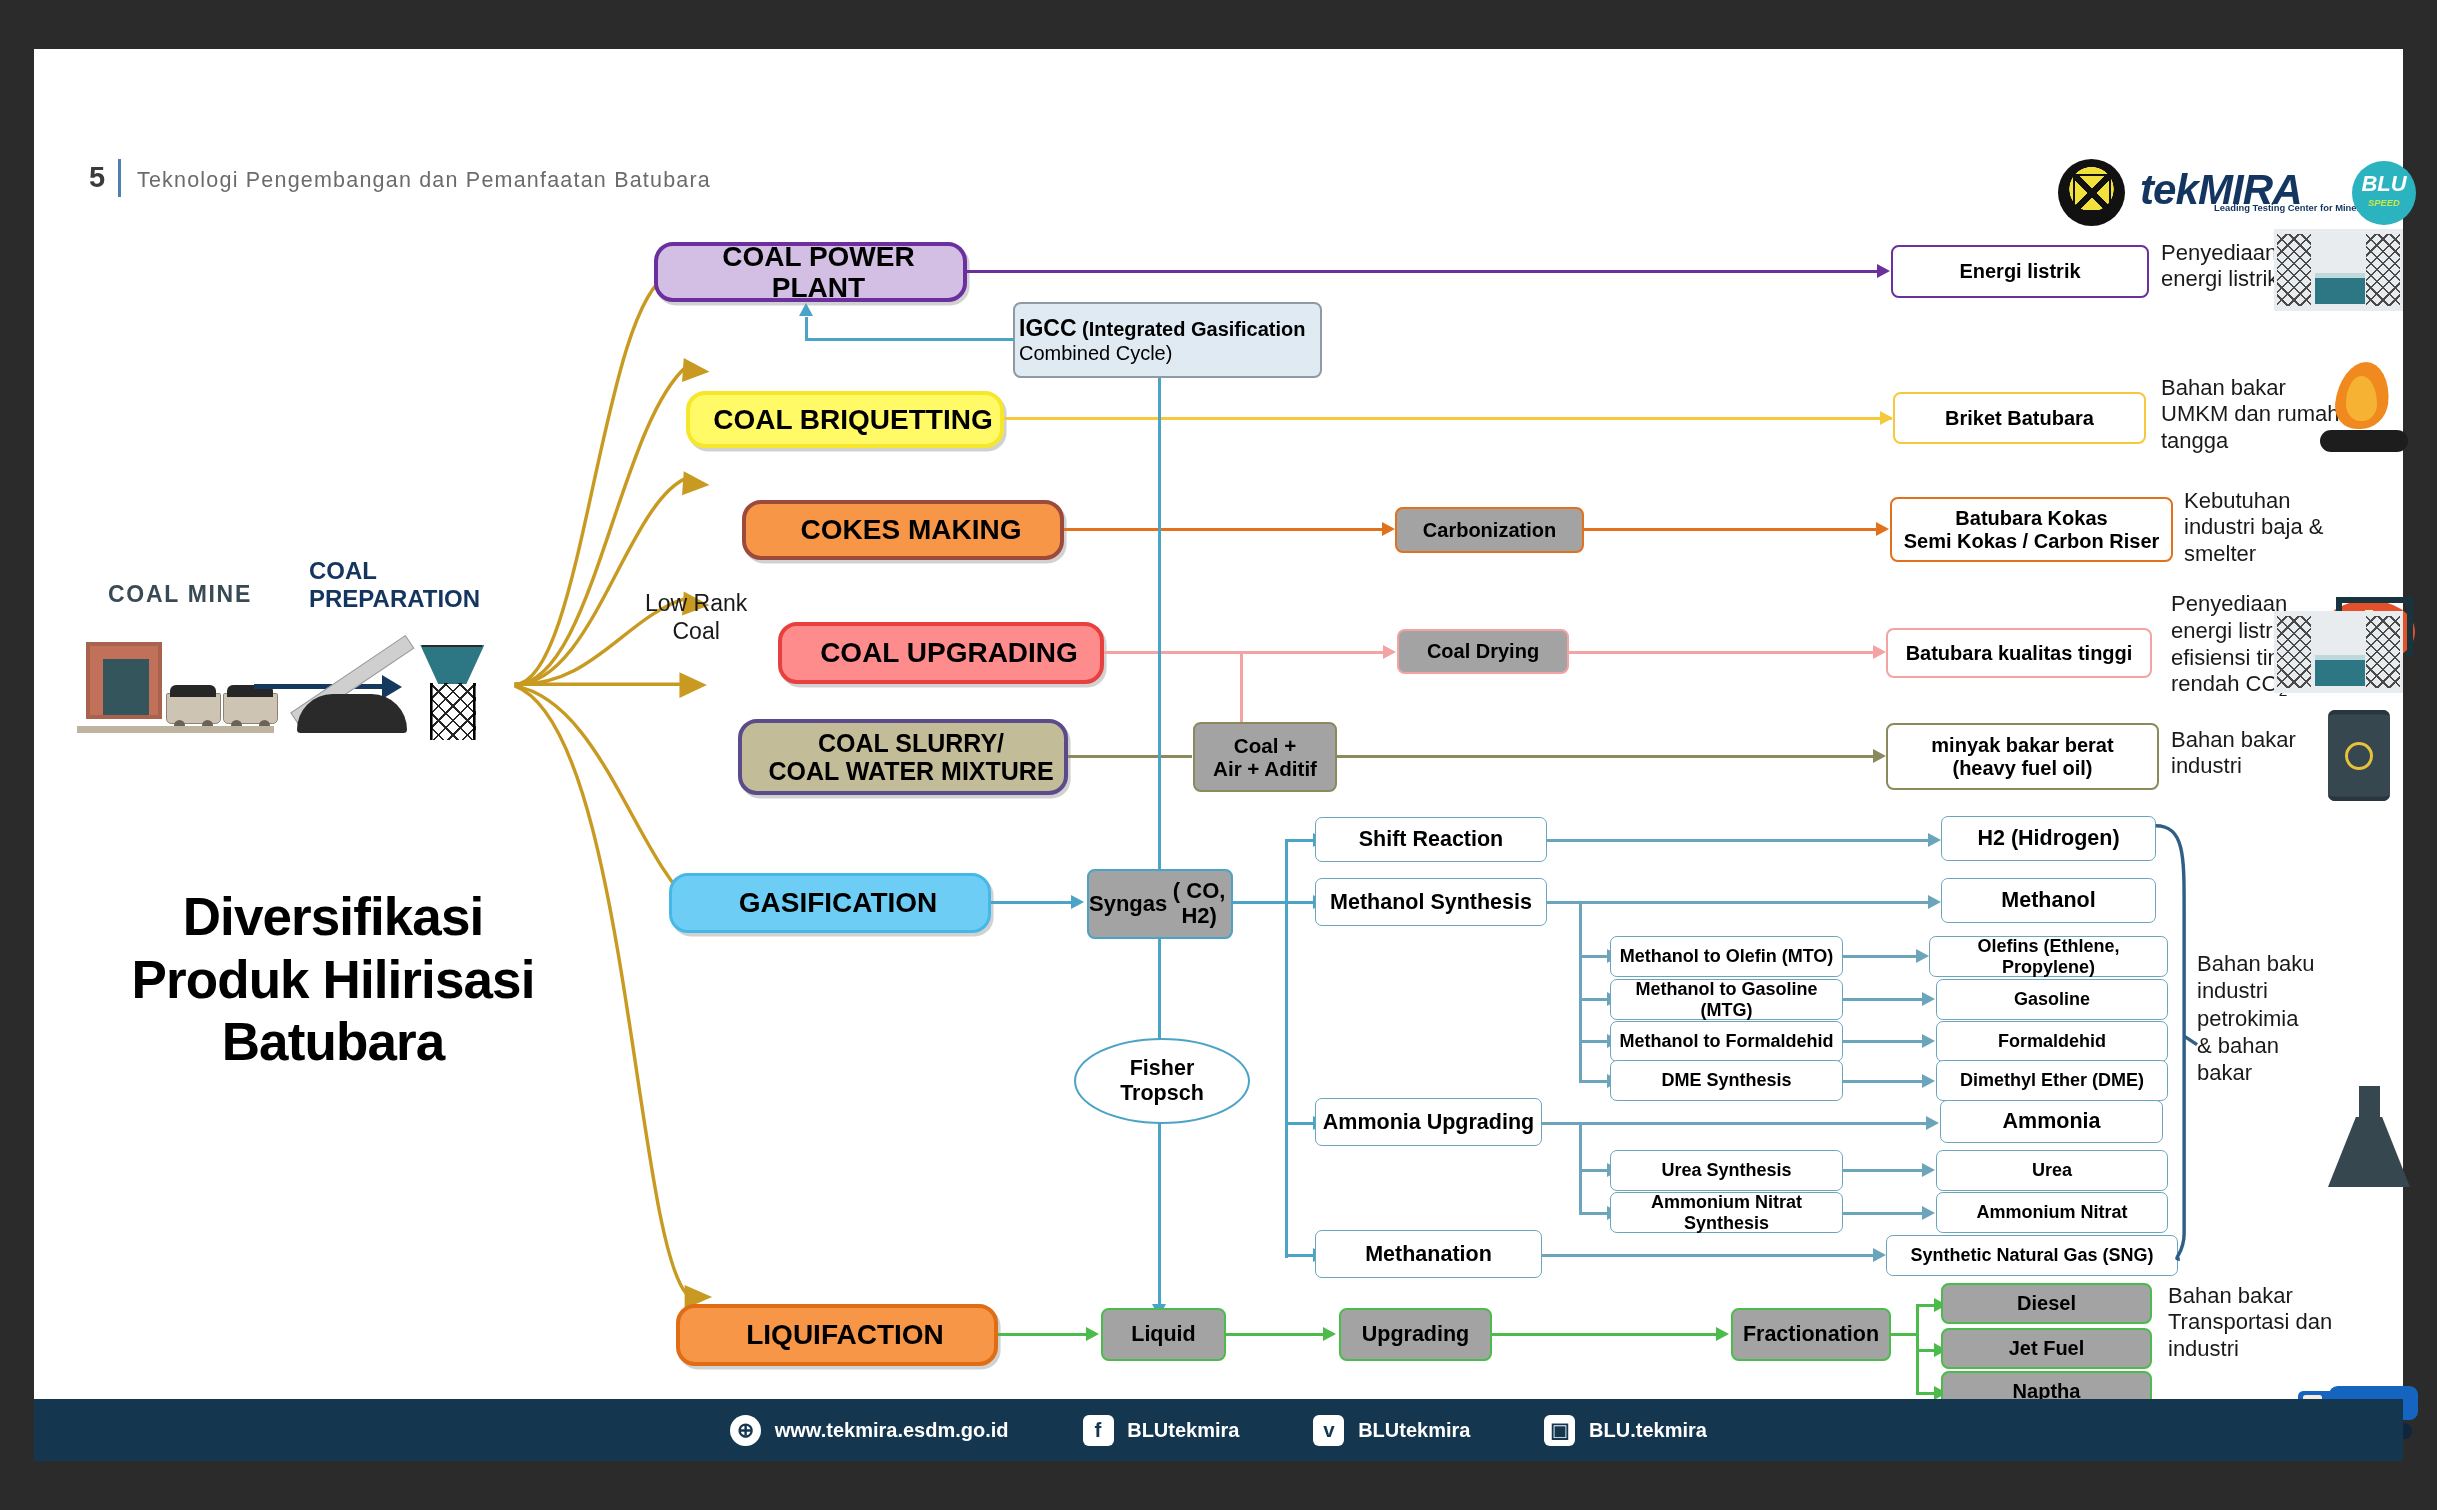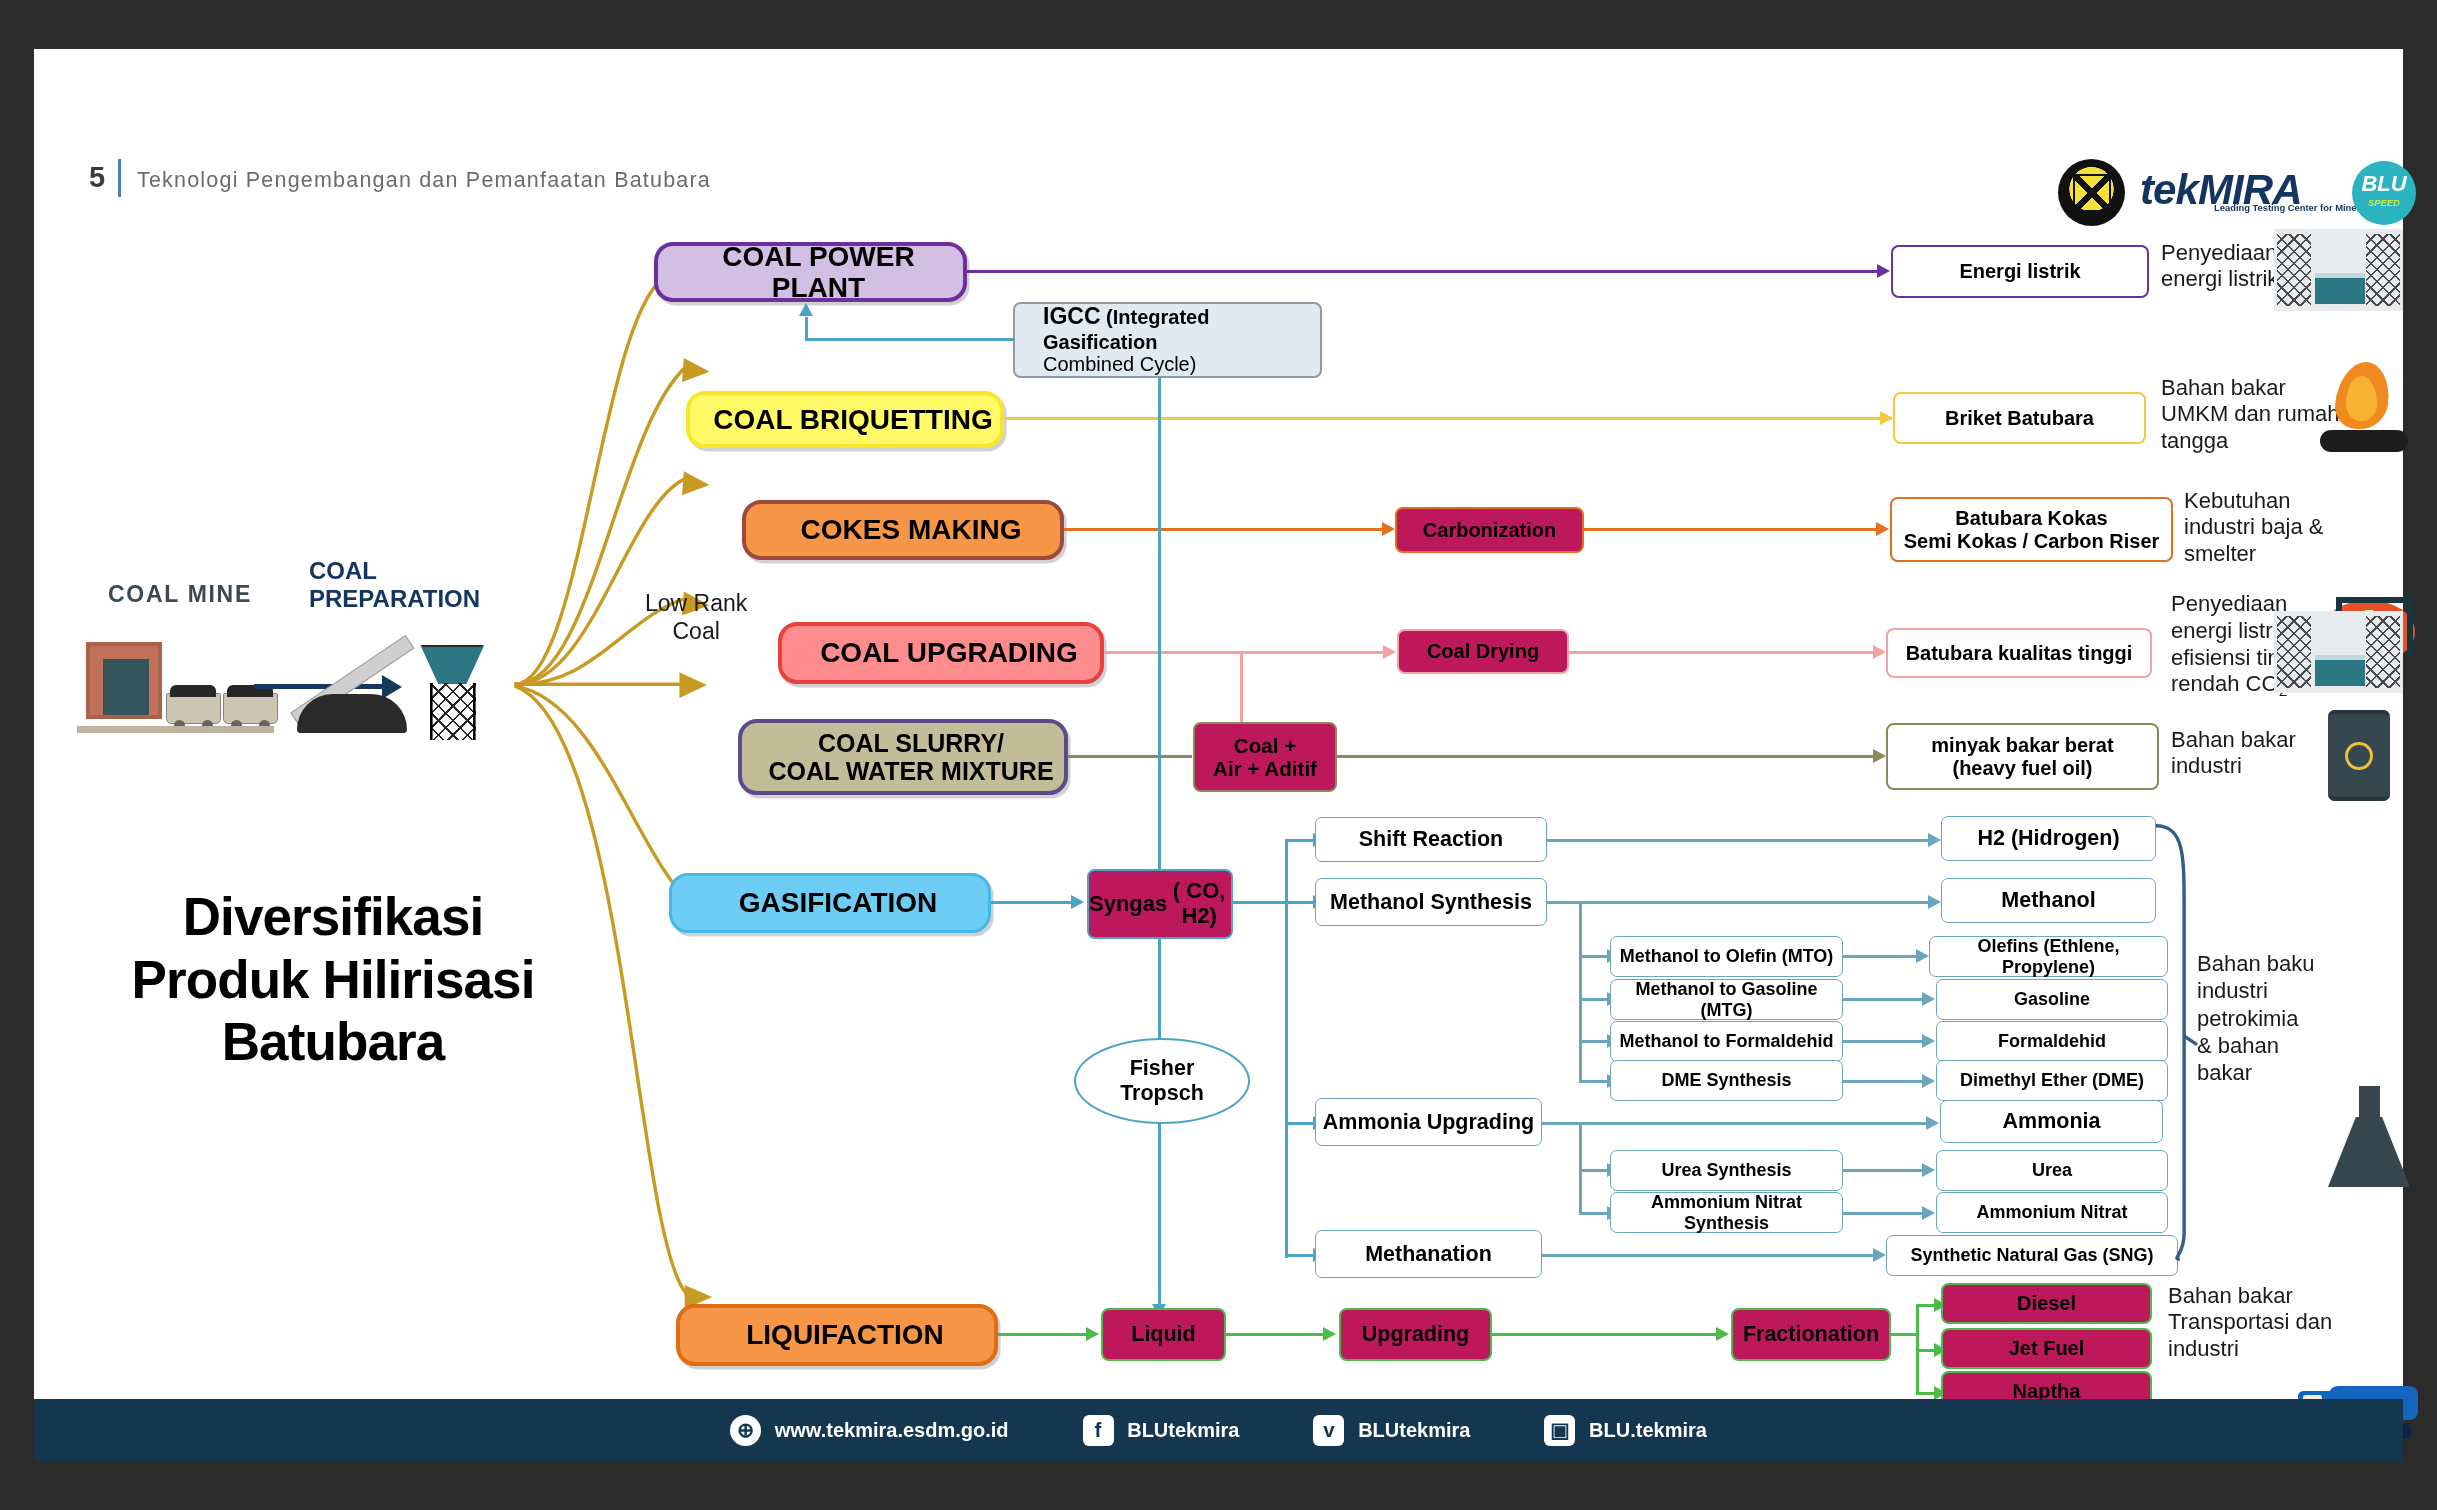--- a/index.html
+++ b/index.html
@@ -52,21 +52,21 @@
   .prep-arrow{position:absolute;left:220px;top:635px;width:129px;height:5.2px;background:#15385f;}
   .prep-arrow:after{content:"";position:absolute;right:-19px;top:-9.4px;border-left:20.6px solid #15385f;border-top:12px solid transparent;border-bottom:12px solid transparent;}
 
   .big-title{position:absolute;left:93px;top:837px;width:412px;font-size:53px;font-weight:700;line-height:1.18;color:#000;text-align:center;letter-spacing:-0.9px;}
 
   
   .box{position:absolute;box-sizing:border-box;display:flex;align-items:center;justify-content:center;
        text-align:center;font-weight:700;color:#000;line-height:1.12;}
   .proc{border-radius:19px;font-size:28px;padding-left:16px;}
   .proc.shadow{box-shadow:2.6px 3.4px 0 rgba(0,0,0,.18);}
-  .mid{border-radius:7.7px;background:#be185d;font-size:20px;}
+  .mid{border-radius:7.7px;background:#a3a3a3;font-size:20px;}
   .out{border-radius:7.7px;background:#fff;font-size:20px;}
   .sub{border-radius:6.9px;background:#fff;font-size:18px;border:1.7px solid #6ba5bb;}
   .note{position:absolute;font-size:22px;color:#1a1a1a;line-height:1.2;font-weight:400;}
 
   
   .ln{position:absolute;background:#000;}
   .arw{position:absolute;width:0;height:0;}
   .arw.r{border-left:13.7px solid #000;border-top:7.7px solid transparent;border-bottom:7.7px solid transparent;}
   .arw.d{border-top:13.7px solid #000;border-left:7.7px solid transparent;border-right:7.7px solid transparent;}
   .arw.u{border-bottom:13.7px solid #000;border-left:7.7px solid transparent;border-right:7.7px solid transparent;}
@@ -194,21 +194,21 @@
   <div class="arw r" style="left:1843px;top:215px;border-left-color:#6b2f9e"></div>
   <div class="box out" style="left:1857px;top:196px;width:258px;height:53px;border:2.6px solid #6b2f9e;">Energi listrik</div>
   <div class="note" style="left:2127px;top:191px;width:172px;">Penyediaan energi listrik</div>
   <div class="icn pylon" style="left:2240px;top:180px;">
     <div class="twr" style="left:3.4px"></div>
       <div class="twr" style="right:3.4px"></div>
       <div class="bld"></div>
   </div>
 
   <div class="box mid" style="left:979px;top:253px;width:309px;height:76px;border:2.6px solid #8f9aa5;background:#dfeaf2;
-              font-size:20.6px;flex-direction:column;padding:0 28px;">
+              font-size:20.6px;flex-direction:column;padding:0 4px;">
     <div style="width:100%;text-align:left;">
       <span style="font-size:23px;font-weight:700">IGCC</span><span style="font-size:20px;font-weight:700"> (Integrated Gasification</span>
     </div>
     <div style="width:100%;text-align:left;font-size:20px;font-weight:400">Combined Cycle)</div>
   </div>
   <div class="ln" style="left:1082px;top:292px;width:0px;"></div>
   <div class="ln" style="left:1078px;top:290px;width:0;height:0"></div>
   <div class="ln" style="left:771px;top:289px;width:209px;height:3.4px;background:#4ba3c6"></div>
   <div class="ln" style="left:771px;top:268px;width:3.4px;height:23px;background:#4ba3c6"></div>
   <div class="arw u" style="left:765px;top:254px;border-bottom-color:#4ba3c6"></div>

